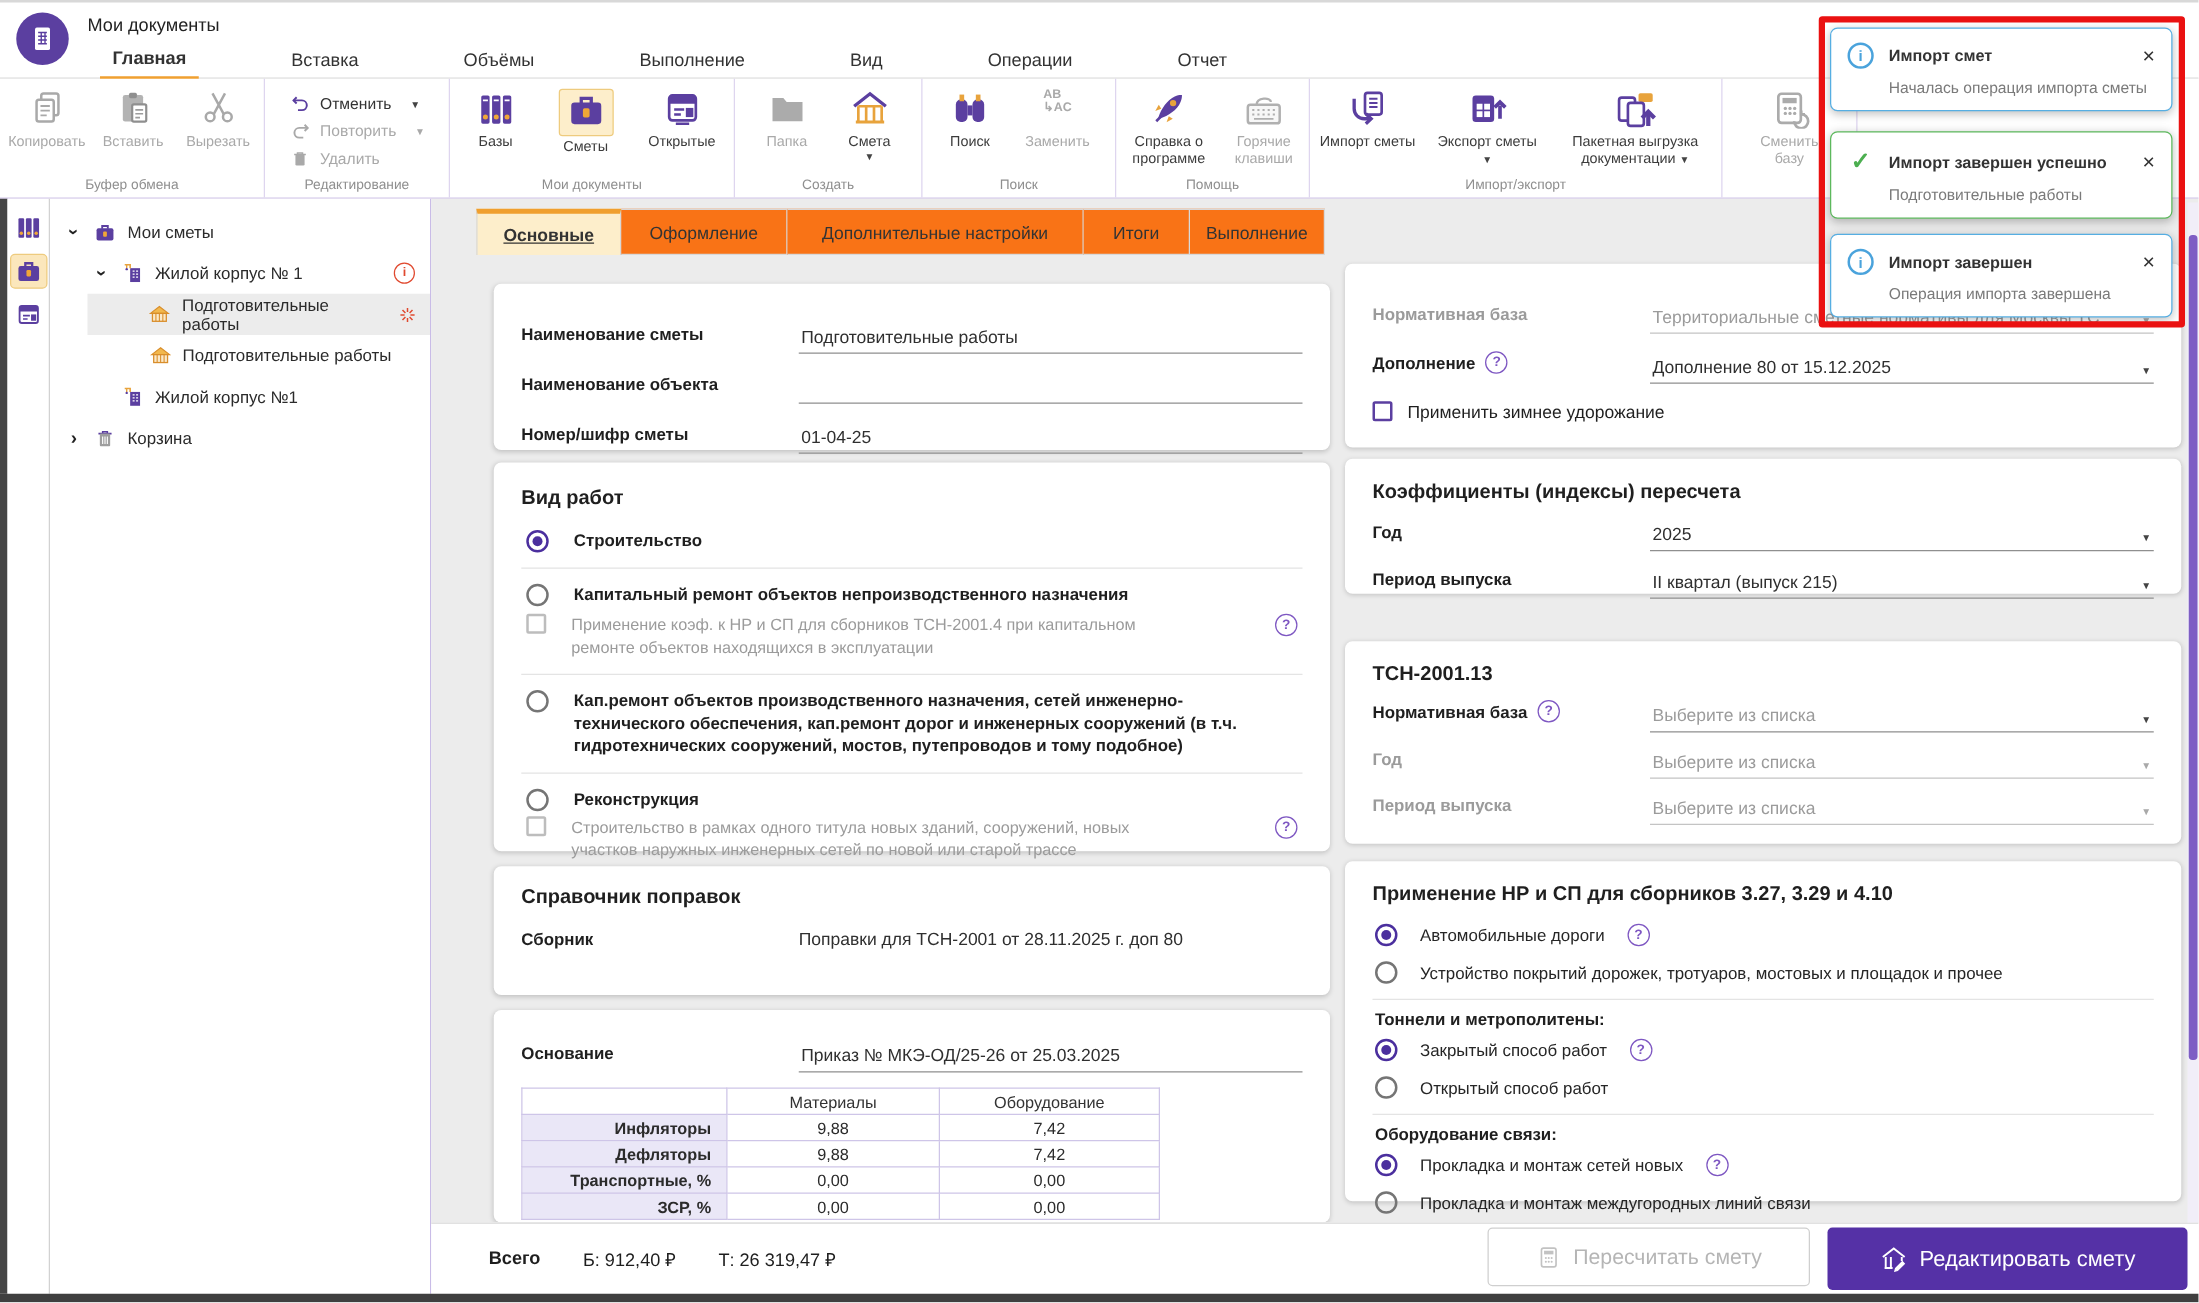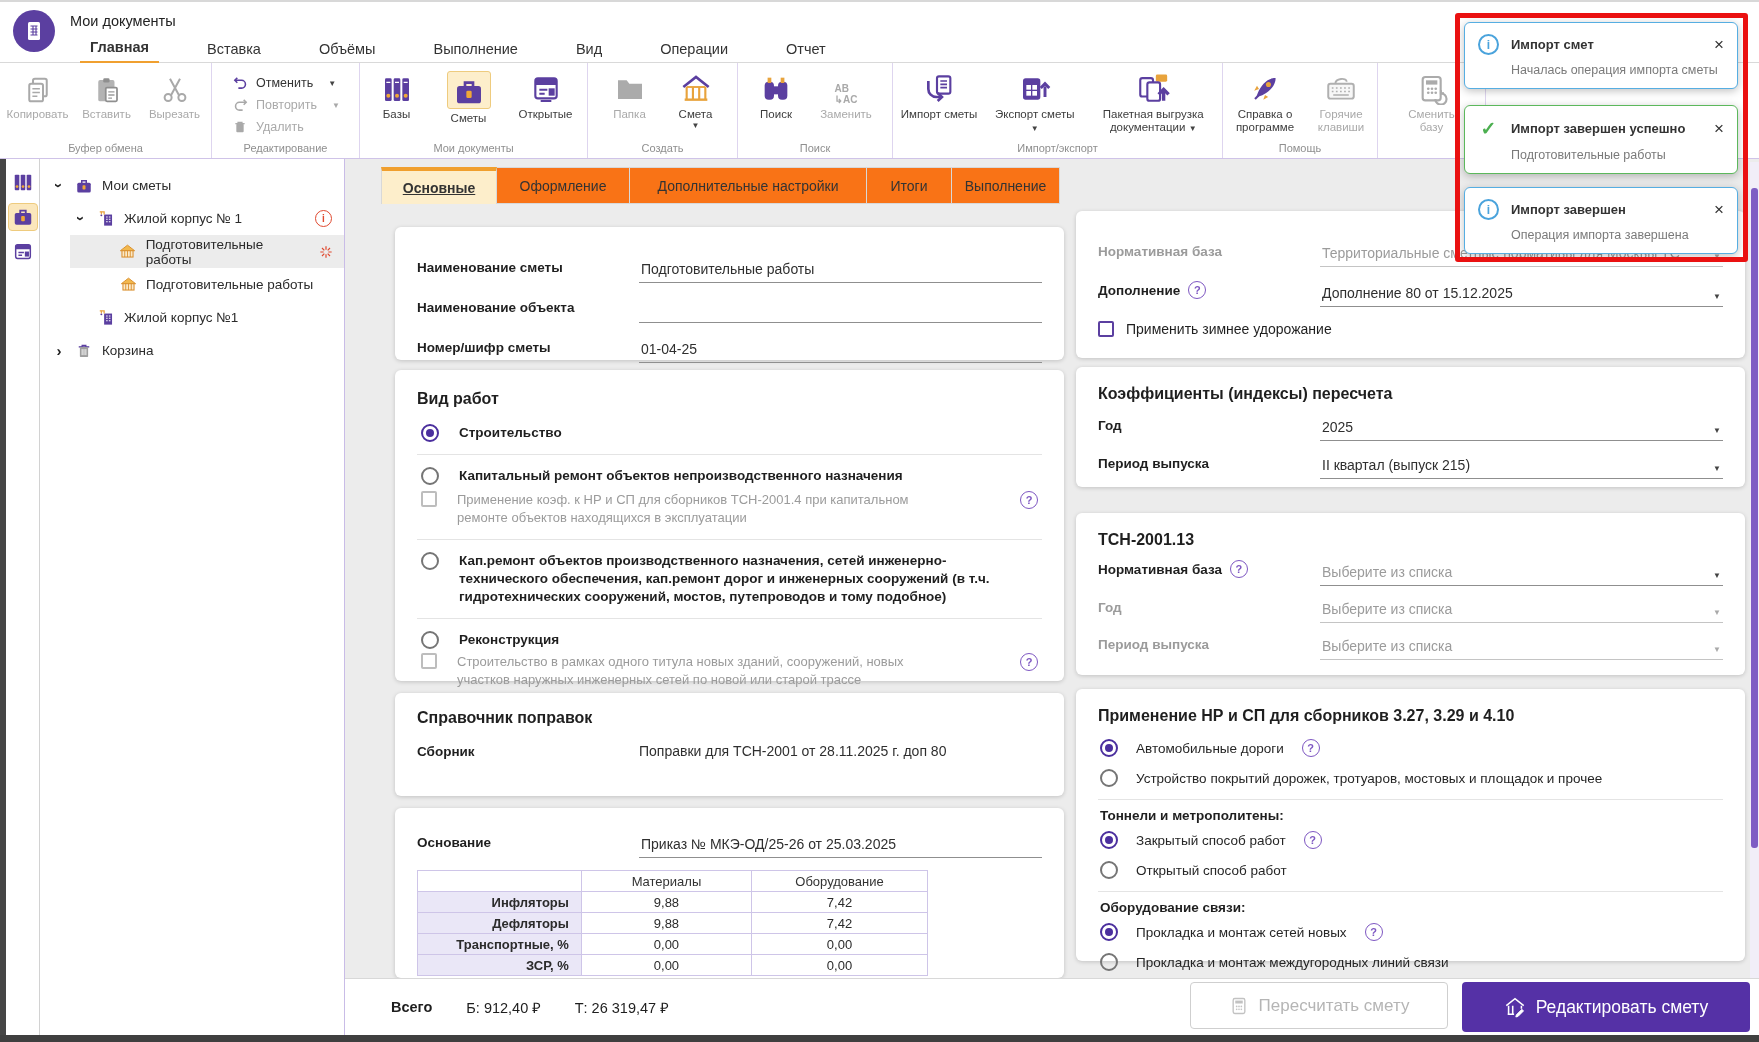--- a/index.html
+++ b/index.html
@@ -4,31 +4,31 @@
 <style>
   * { margin:0; padding:0; box-sizing:border-box; }
   html,body { width:1759px; height:1042px; overflow:hidden; }
   body { font-family:"Liberation Sans", sans-serif; background:#fff; color:#2b2b2b; }
   .screen { position:relative; width:1759px; height:1042px; background:#fff; overflow:hidden; }
 
   
   .titlebar { position:absolute; left:0; top:0; width:100%; height:63px; background:#fff; border-top:2px solid #d8d8d8; border-bottom:1px solid #d9d9d9; }
   .applogo { position:absolute; left:13px; top:8px; width:42px; height:42px; border-radius:50%; background:#5b3fa0; display:flex; align-items:center; justify-content:center; }
   .app-title { position:absolute; left:70px; top:11px; font-size:14.5px; color:#222; }
-  .menu { position:absolute; left:0; top:30px; height:33px; display:flex; gap:38px; padding-left:80px; align-items:stretch; }
+  .menu { position:absolute; left:0; top:30px; height:33px; display:flex; gap:64px; padding-left:80px; align-items:stretch; }
   .menu-item { display:flex; align-items:center; font-size:14.5px; color:#333; padding:0 10px; cursor:default; }
   .menu-item.active { font-weight:bold; border-bottom:4px solid #f0a030; }
 
   
   .toolbar { position:absolute; left:0; top:63px; width:100%; height:96px; background:#fff; border-bottom:1px solid #cfc3e8; display:flex; }
   .tgroup { display:flex; flex-direction:column; border-right:1px solid #ded5ef; }
   .tg-buttons { flex:1; display:flex; align-items:flex-start; justify-content:center; padding-top:5px; }
   .tg-label { height:17px; font-size:11px; color:#8f8f8f; text-align:center; line-height:15px; white-space:nowrap; overflow:hidden; }
   .bigbtn { display:flex; flex-direction:column; align-items:center; padding:3px 6px 0; font-size:11.5px; color:#3c3c3c; text-align:center; line-height:1.15; cursor:pointer; }
-  .bigbtn .bicon { width:34px; height:34px; display:flex; align-items:flex-end; justify-content:center; margin-bottom:3px; }
+  .bigbtn .bicon { width:34px; height:34px; display:flex; align-items:flex-start; justify-content:center; margin-bottom:3px; }
   .bigbtn.disabled { color:#a9a9a9; cursor:default; }
   .bigbtn.active .bicon { background:#fdeecb; border:1px solid #eecb7e; border-radius:3px; width:44px; height:38px; }
   .caret { font-size:8px; color:#444; }
   .caret.gray { color:#a9a9a9; }
   .editcol { display:flex; flex-direction:column; gap:4px; padding:6px 10px 0; }
   .smallbtn { display:flex; align-items:center; gap:7px; font-size:12.5px; color:#333; cursor:pointer; }
   .smallbtn.disabled { color:#a9a9a9; cursor:default; }
   .smallbtn .sicon { width:18px; height:18px; display:flex; align-items:center; justify-content:center; }
   .ab-glyph { font-size:10px; font-weight:bold; color:#a9a9a9; line-height:1.05; text-align:left; }
 
@@ -289,20 +289,48 @@
         <div class="bigbtn disabled" style="width:78px">
           <span class="bicon">
               <div class="ab-glyph">AB<br>↳AC</div>
             </span>
           <span>Заменить</span>
         </div>
       </div>
       <div class="tg-label">Поиск</div>
     </div>
 
+    <div class="tgroup" style="width:155px">
+      <div class="tg-buttons">
+        <div class="bigbtn" style="width:82px">
+          <span class="bicon">
+              <svg width="32" height="32" viewBox="0 0 24 24">
+                <path d="M5.5 18.5C6.5 14 9.5 8.5 14 5.5c2.5-1.6 4.8-1.8 5.9-1.7.1 1.1-.1 3.4-1.7 5.9-3 4.5-8.5 7.5-13 8.5z" fill="#5b3fa0"></path>
+                <circle cx="14.6" cy="8.6" r="1.9" fill="#e8a33c"></circle>
+                <path d="m7.5 12-3.6 1.3L6 9.6z" fill="#e8a33c"></path>
+                <path d="m12 16.5-1.3 3.6 3.7-2.1z" fill="#e8a33c"></path>
+                <path d="m4.5 19.5 2.6-2.6" stroke="#5b3fa0" stroke-width="1.6"></path>
+              </svg>
+            </span>
+          <span>Справка о программе</span>
+        </div>
+        <div class="bigbtn disabled" style="width:70px">
+          <span class="bicon">
+              <svg width="34" height="34" viewBox="0 0 24 24" fill="none" stroke="#b0b0b0">
+                <path d="M8 9c0-4 8-4.5 8-1.5" stroke-width="1.3"></path>
+                <rect x="3" y="9" width="18" height="10.5" rx="1.5" stroke-width="1.4" fill="#f7f7f7"></rect>
+                <path d="M5.5 12h1.2M8.4 12h1.2M11.3 12h1.2M14.2 12h1.2M17.1 12h1.2M5.5 14.5h1.2M8.4 14.5h1.2M11.3 14.5h1.2M14.2 14.5h1.2M17.1 14.5h1.2M6.5 17h11" stroke-width="1.1"></path>
+              </svg>
+            </span>
+          <span>Горячие клавиши</span>
+        </div>
+      </div>
+      <div class="tg-label">Помощь</div>
+    </div>
+
     <div class="tgroup" style="width:330px">
       <div class="tg-buttons">
         <div class="bigbtn" style="width:100px">
           <span class="bicon">
               <svg width="32" height="32" viewBox="0 0 24 24" fill="none">
                 <rect x="10.5" y="2.5" width="10" height="13" rx="1.5" stroke="#5b3fa0" stroke-width="1.6" fill="#fff"></rect>
                 <path d="M13 6h5M13 8.5h5M13 11h5" stroke="#5b3fa0" stroke-width="1.2"></path>
                 <path d="M4 6v6a6 6 0 0 0 6 6h3.5" stroke="#5b3fa0" stroke-width="2"></path>
                 <path d="m11 15 3.2 3-3.2 3" stroke="#5b3fa0" stroke-width="2"></path>
               </svg>
@@ -330,48 +358,20 @@
                 <rect x="3" y="5" width="9" height="13" rx="1.5" fill="#fff" stroke="#5b3fa0" stroke-width="1.5"></rect>
                 <rect x="8" y="8" width="9" height="13" rx="1.5" fill="#fff" stroke="#5b3fa0" stroke-width="1.5"></rect>
                 <path d="M19.5 21v-8" stroke="#5b3fa0" stroke-width="2.4"></path>
                 <path d="M16 16.5 19.5 13l3.5 3.5" stroke="#5b3fa0" stroke-width="2.4"></path>
               </svg>
             </span>
           <span><span>Пакетная выгрузка документации</span> <span class="caret">▼</span></span>
         </div>
       </div>
       <div class="tg-label">Импорт/экспорт</div>
-    </div>
-
-    <div class="tgroup" style="width:155px">
-      <div class="tg-buttons">
-        <div class="bigbtn" style="width:82px">
-          <span class="bicon">
-              <svg width="32" height="32" viewBox="0 0 24 24">
-                <path d="M5.5 18.5C6.5 14 9.5 8.5 14 5.5c2.5-1.6 4.8-1.8 5.9-1.7.1 1.1-.1 3.4-1.7 5.9-3 4.5-8.5 7.5-13 8.5z" fill="#5b3fa0"></path>
-                <circle cx="14.6" cy="8.6" r="1.9" fill="#e8a33c"></circle>
-                <path d="m7.5 12-3.6 1.3L6 9.6z" fill="#e8a33c"></path>
-                <path d="m12 16.5-1.3 3.6 3.7-2.1z" fill="#e8a33c"></path>
-                <path d="m4.5 19.5 2.6-2.6" stroke="#5b3fa0" stroke-width="1.6"></path>
-              </svg>
-            </span>
-          <span>Справка о программе</span>
-        </div>
-        <div class="bigbtn disabled" style="width:70px">
-          <span class="bicon">
-              <svg width="34" height="34" viewBox="0 0 24 24" fill="none" stroke="#b0b0b0">
-                <path d="M8 9c0-4 8-4.5 8-1.5" stroke-width="1.3"></path>
-                <rect x="3" y="9" width="18" height="10.5" rx="1.5" stroke-width="1.4" fill="#f7f7f7"></rect>
-                <path d="M5.5 12h1.2M8.4 12h1.2M11.3 12h1.2M14.2 12h1.2M17.1 12h1.2M5.5 14.5h1.2M8.4 14.5h1.2M11.3 14.5h1.2M14.2 14.5h1.2M17.1 14.5h1.2M6.5 17h11" stroke-width="1.1"></path>
-              </svg>
-            </span>
-          <span>Горячие клавиши</span>
-        </div>
-      </div>
-      <div class="tg-label">Помощь</div>
     </div>
 
     <div class="tgroup" style="width:108px">
       <div class="tg-buttons">
         <div class="bigbtn disabled" style="width:82px">
           <span class="bicon">
               <svg width="32" height="32" viewBox="0 0 24 24" fill="none">
                 <rect x="5" y="3" width="13.5" height="17.5" rx="2" stroke="#ababab" stroke-width="1.6" fill="#fff"></rect>
                 <rect x="7.5" y="5.5" width="8.5" height="3.2" fill="#ababab"></rect>
                 <circle cx="9.2" cy="11.8" r="1" fill="#ababab"></circle>
@@ -633,21 +633,21 @@
               <span>Дополнение 80 от 15.12.2025</span>
               <span class="caret">▼</span>
             </div>
           </div>
           <div style="display:flex;align-items:center;gap:12px;margin-top:14px">
             <span class="cb purple"></span>
             <span style="font-size:14px;color:#1f1f1f">Применить зимнее удорожание</span>
           </div>
         </div>
 
-        <div class="card" style="top:163px; height:120px; padding-top:18px">
+        <div class="card" style="top:163px; height:108px; padding-top:18px">
           <div class="sect-title">Коэффициенты (индексы) пересчета</div>
           <div class="frow" style="min-height:38px">
             <div class="flabel">Год</div>
             <div class="uline">
               <span>2025</span>
               <span class="caret">▼</span>
             </div>
           </div>
           <div class="frow" style="min-height:38px">
             <div class="flabel">Период выпуска</div>

